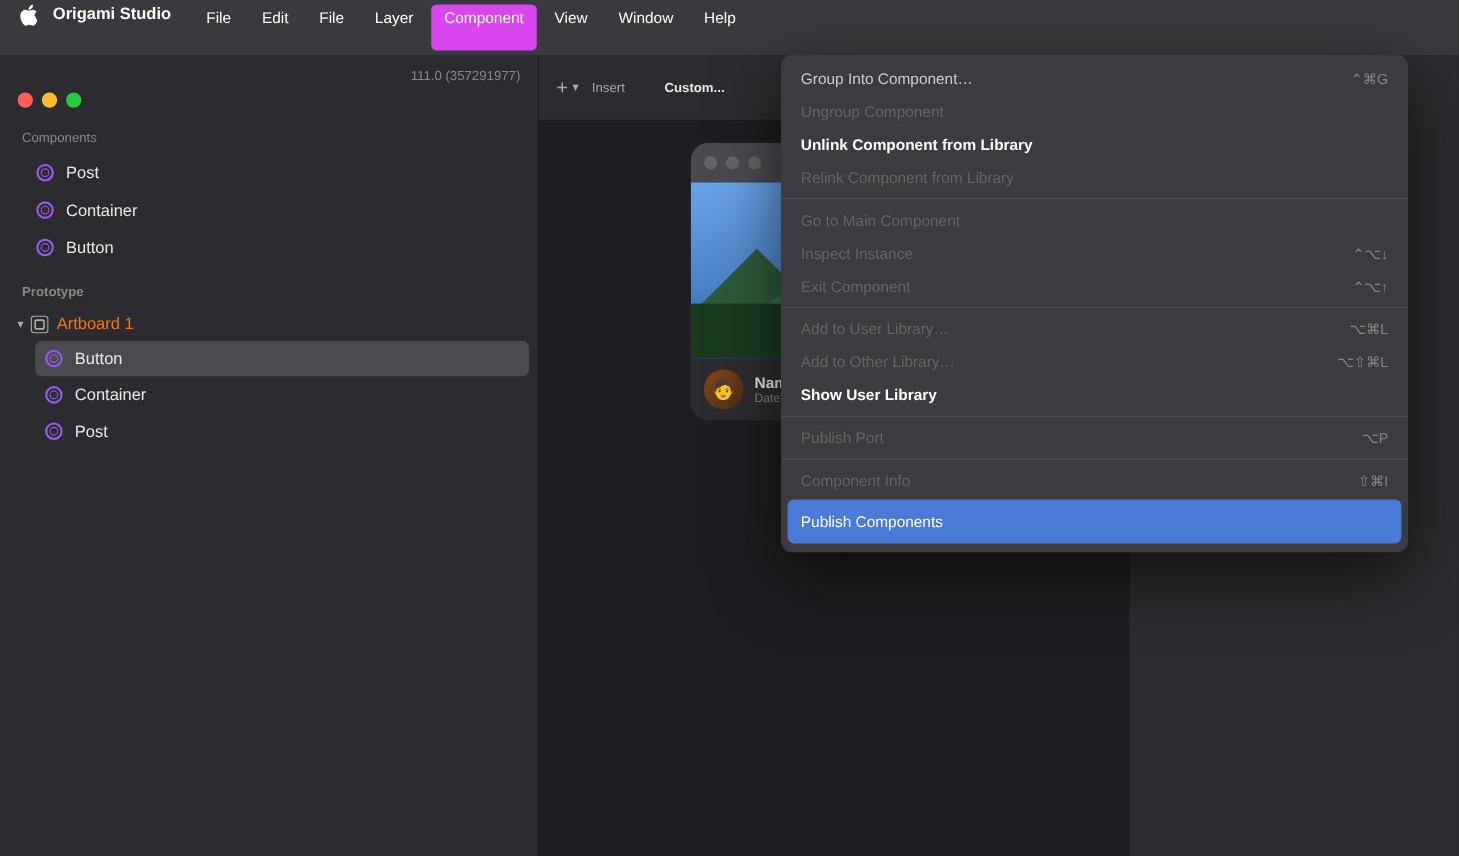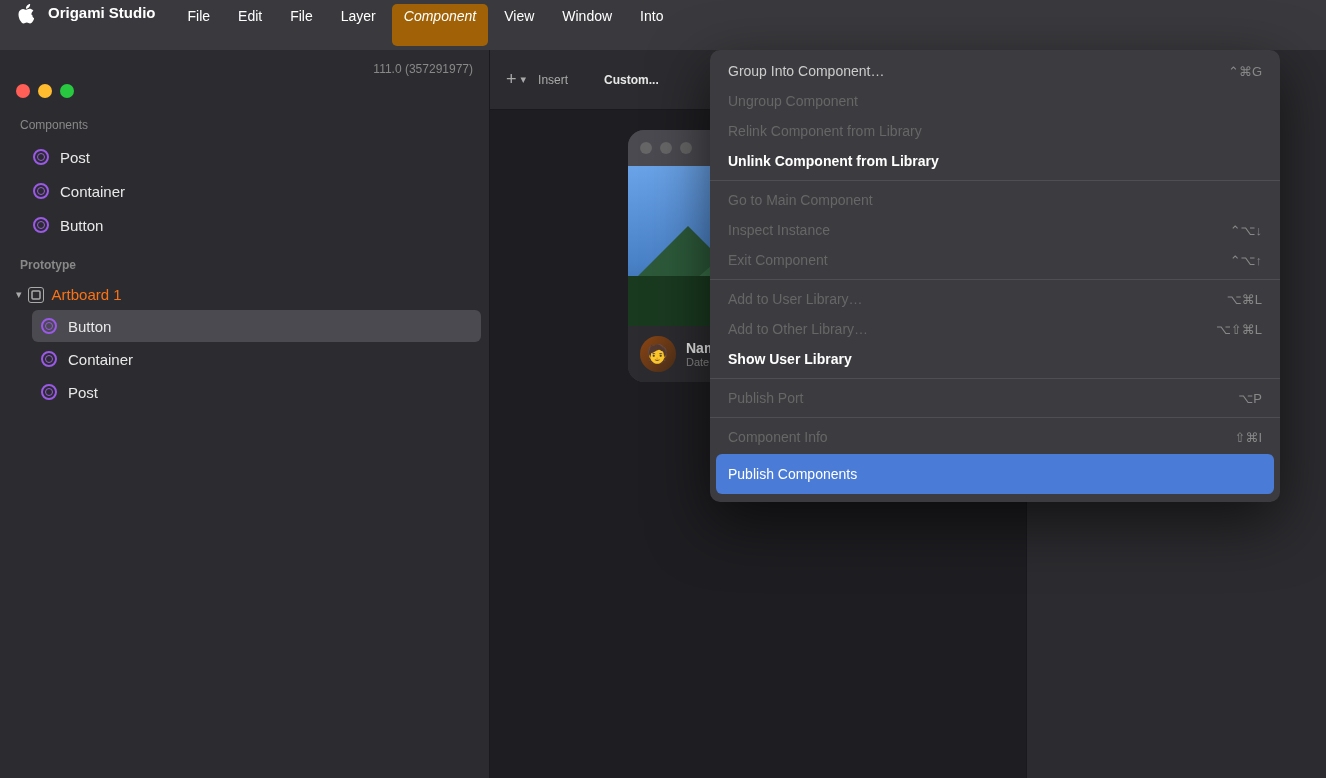--- a/index.html
+++ b/index.html
@@ -40,22 +40,21 @@
     }
     .menubar-item {
       padding: 4px 12px;
       font-size: 14px;
       color: #ffffff;
       border-radius: 5px;
       cursor: pointer;
       white-space: nowrap;
     }
     .menubar-item.active {
-      background: #a16207;
-      font-style: italic;
+      background: #d946ef;
     }
 
     
     .main-layout {
       display: flex;
       width: 100%;
       height: calc(778px - 50px);
     }
 
     
@@ -343,21 +342,21 @@
   </div>
   <div class="menubar-app-name">Origami Studio</div>
   <div class="menubar-items">
     <div class="menubar-item">File</div>
     <div class="menubar-item">Edit</div>
     <div class="menubar-item">File</div>
     <div class="menubar-item">Layer</div>
     <div class="menubar-item active">Component</div>
     <div class="menubar-item">View</div>
     <div class="menubar-item">Window</div>
-    <div class="menubar-item">Into</div>
+    <div class="menubar-item">Help</div>
   </div>
 </div>
 
 <div class="main-layout">
 
   <div class="sidebar">
     <div class="sidebar-version">111.0 (357291977)</div>
     <div class="sidebar-traffic-lights">
       <div class="traffic-light tl-red"></div>
       <div class="traffic-light tl-yellow"></div>
@@ -478,28 +477,28 @@
 <div class="dropdown-overlay">
 
   <div class="menu-item">
     <span>Group Into Component…</span>
     <span class="menu-shortcut">⌃⌘G</span>
   </div>
   <div class="menu-item disabled">
     <span>Ungroup Component</span>
     <span class="menu-shortcut"></span>
   </div>
-  <div class="menu-item disabled">
-    <span>Relink Component from Library</span>
-    <span class="menu-shortcut"></span>
-  </div>
   <div class="menu-item bold-item">
     <span>Unlink Component from Library</span>
     <span class="menu-shortcut"></span>
   </div>
+  <div class="menu-item disabled">
+    <span>Relink Component from Library</span>
+    <span class="menu-shortcut"></span>
+  </div>
   <div class="menu-separator"></div>
 
   <div class="menu-item disabled">
     <span>Go to Main Component</span>
     <span class="menu-shortcut"></span>
   </div>
   <div class="menu-item disabled">
     <span>Inspect Instance</span>
     <span class="menu-shortcut">⌃⌥↓</span>
   </div>

